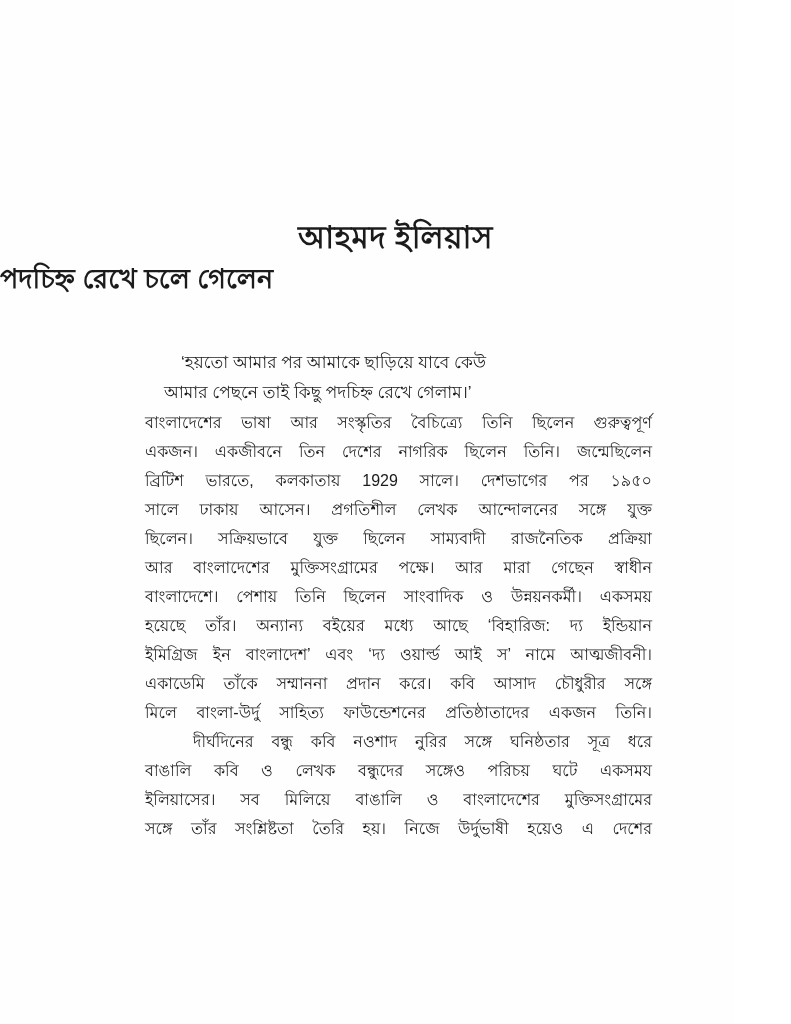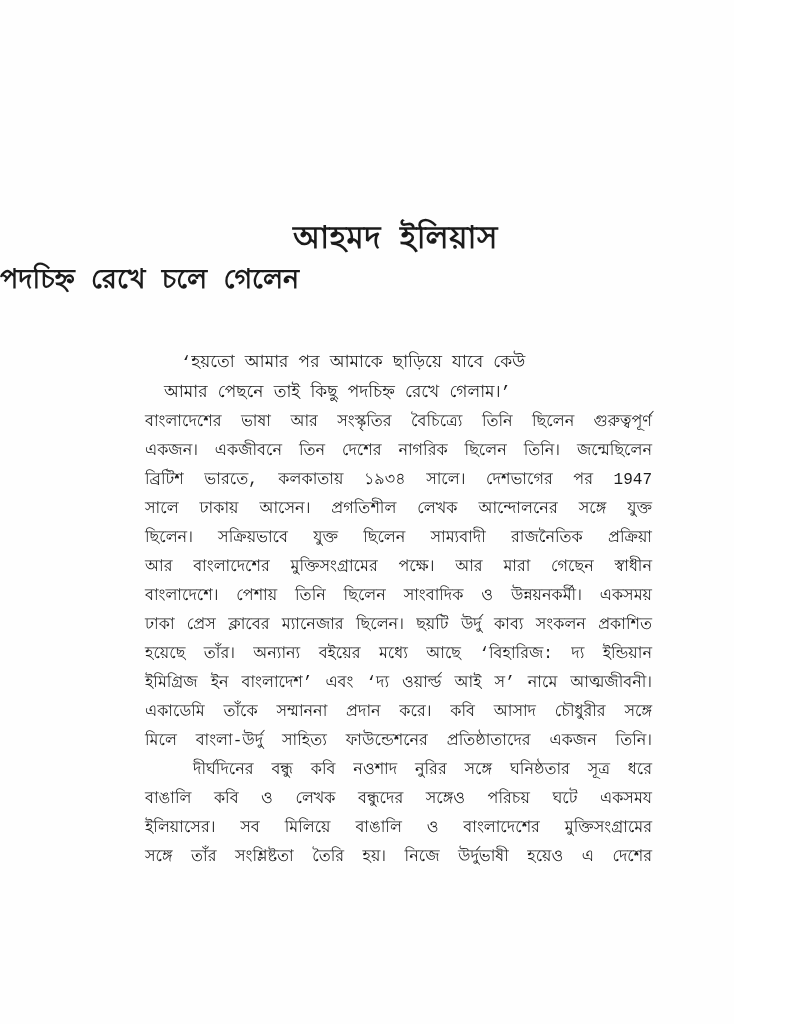--- a/index.html
+++ b/index.html
@@ -6,21 +6,21 @@
     margin: 0;
     padding: 0;
     background: #ffffff;
   }
   .page {
     position: relative;
     width: 734px;
     height: 1024px;
     background: #fefefe;
     color: #1b1b1b;
-    font-family: Liberation Mono, monospace;
+    font-family: Liberation Sans, sans-serif;
     overflow: hidden;
   }
   .title {
     position: absolute;
     top: 213px;
     left: 0;
     width: 791px;
     margin: 0;
     text-align: center;
     font-size: 31px;
@@ -72,26 +72,25 @@
 <div class="page">
   <h1 class="title">আহমদ ইলিয়াস</h1>
   <h2 class="subtitle">পদচিহ্ন রেখে চলে গেলেন</h2>
   <div class="epigraph">
     <div class="epiline first">‘হয়তো আমার পর আমাকে ছাড়িয়ে যাবে কেউ</div>
     <div class="epiline">আমার পেছনে তাই কিছু পদচিহ্ন রেখে গেলাম।’</div>
   </div>
   <div class="body-text">
       <div class="line">বাংলাদেশের ভাষা আর সংস্কৃতির বৈচিত্র্যে তিনি ছিলেন গুরুত্বপূর্ণ</div>
       <div class="line">একজন। একজীবনে তিন দেশের নাগরিক ছিলেন তিনি। জন্মেছিলেন</div>
-      <div class="line">ব্রিটিশ ভারতে, কলকাতায় ১৯৩৪ সালে। দেশভাগের পর 1947</div>
+      <div class="line">ব্রিটিশ ভারতে, কলকাতায় 1929 সালে। দেশভাগের পর ১৯৫০</div>
       <div class="line">সালে ঢাকায় আসেন। প্রগতিশীল লেখক আন্দোলনের সঙ্গে যুক্ত</div>
       <div class="line">ছিলেন। সক্রিয়ভাবে যুক্ত ছিলেন সাম্যবাদী রাজনৈতিক প্রক্রিয়া</div>
       <div class="line">আর বাংলাদেশের মুক্তিসংগ্রামের পক্ষে। আর মারা গেছেন স্বাধীন</div>
       <div class="line">বাংলাদেশে। পেশায় তিনি ছিলেন সাংবাদিক ও উন্নয়নকর্মী। একসময়</div>
-      <div class="line">ঢাকা প্রেস ক্লাবের ম্যানেজার ছিলেন। ছয়টি উর্দু কাব্য সংকলন প্রকাশিত</div>
       <div class="line">হয়েছে তাঁর। অন্যান্য বইয়ের মধ্যে আছে ‘বিহারিজ: দ্য ইন্ডিয়ান</div>
       <div class="line">ইমিগ্রিজ ইন বাংলাদেশ’ এবং ‘দ্য ওয়ার্ল্ড আই স’ নামে আত্মজীবনী।</div>
       <div class="line">একাডেমি তাঁকে সম্মাননা প্রদান করে। কবি আসাদ চৌধুরীর সঙ্গে</div>
       <div class="line">মিলে বাংলা-উর্দু সাহিত্য ফাউন্ডেশনের প্রতিষ্ঠাতাদের একজন তিনি।</div>
       <div class="line indent">দীর্ঘদিনের বন্ধু কবি নওশাদ নুরির সঙ্গে ঘনিষ্ঠতার সূত্র ধরে</div>
       <div class="line">বাঙালি কবি ও লেখক বন্ধুদের সঙ্গেও পরিচয় ঘটে একসময</div>
       <div class="line">ইলিয়াসের। সব মিলিয়ে বাঙালি ও বাংলাদেশের মুক্তিসংগ্রামের</div>
       <div class="line">সঙ্গে তাঁর সংশ্লিষ্টতা তৈরি হয়। নিজে উর্দুভাষী হয়েও এ দেশের</div>
     </div>
 </div>

